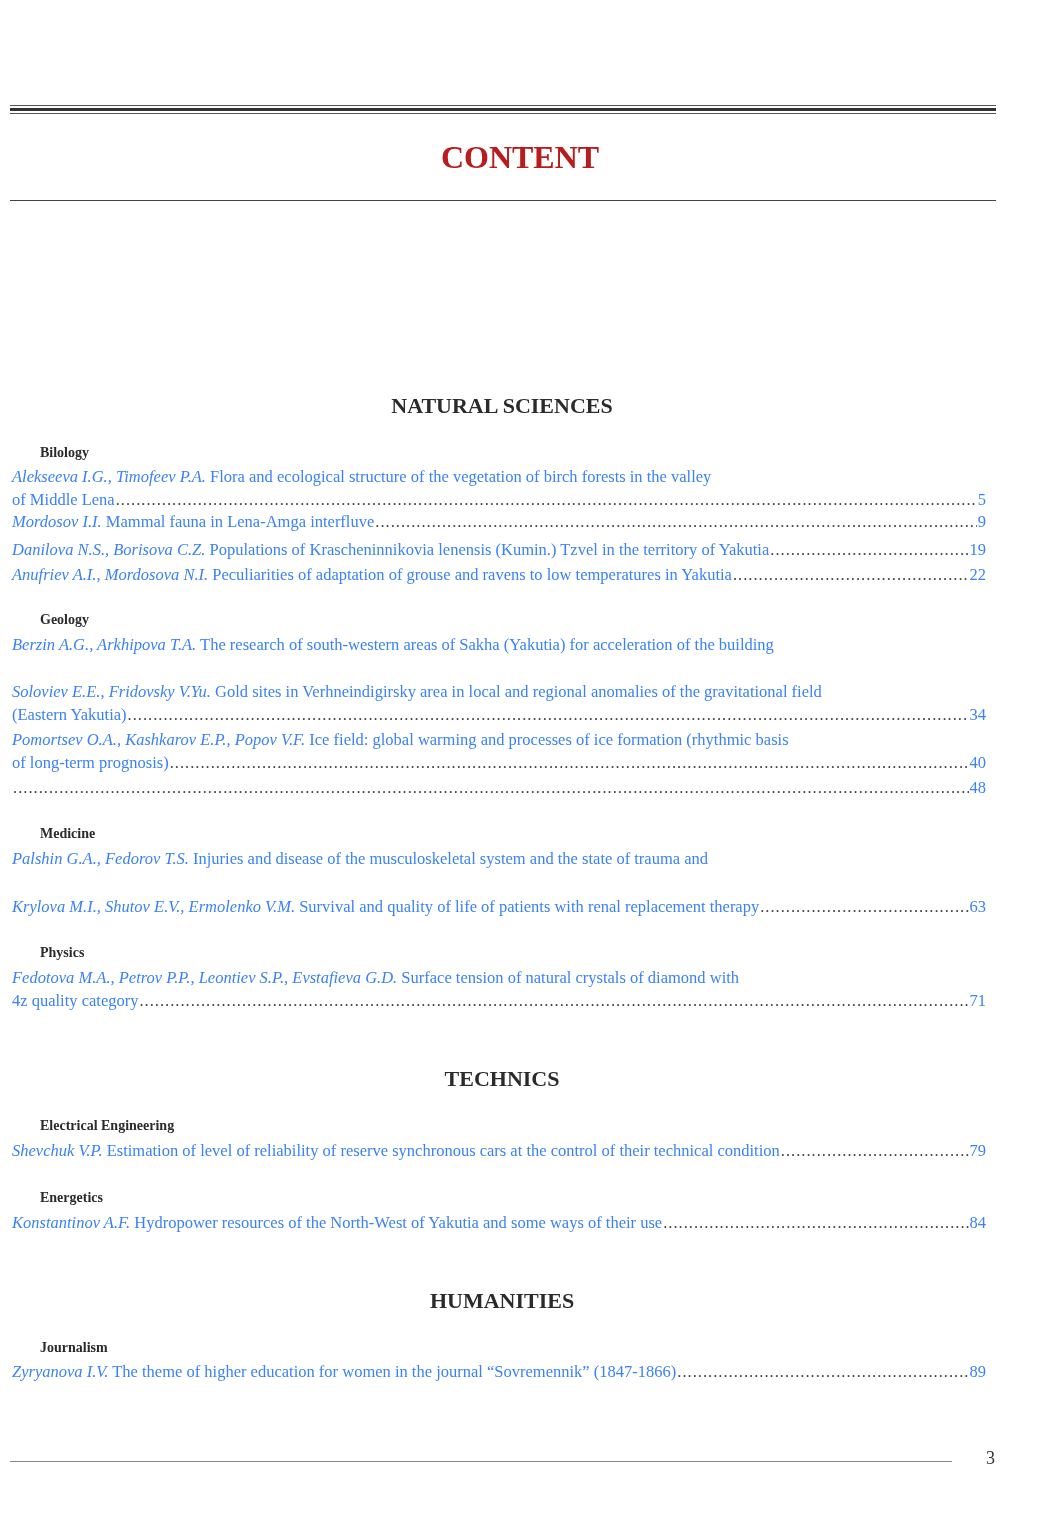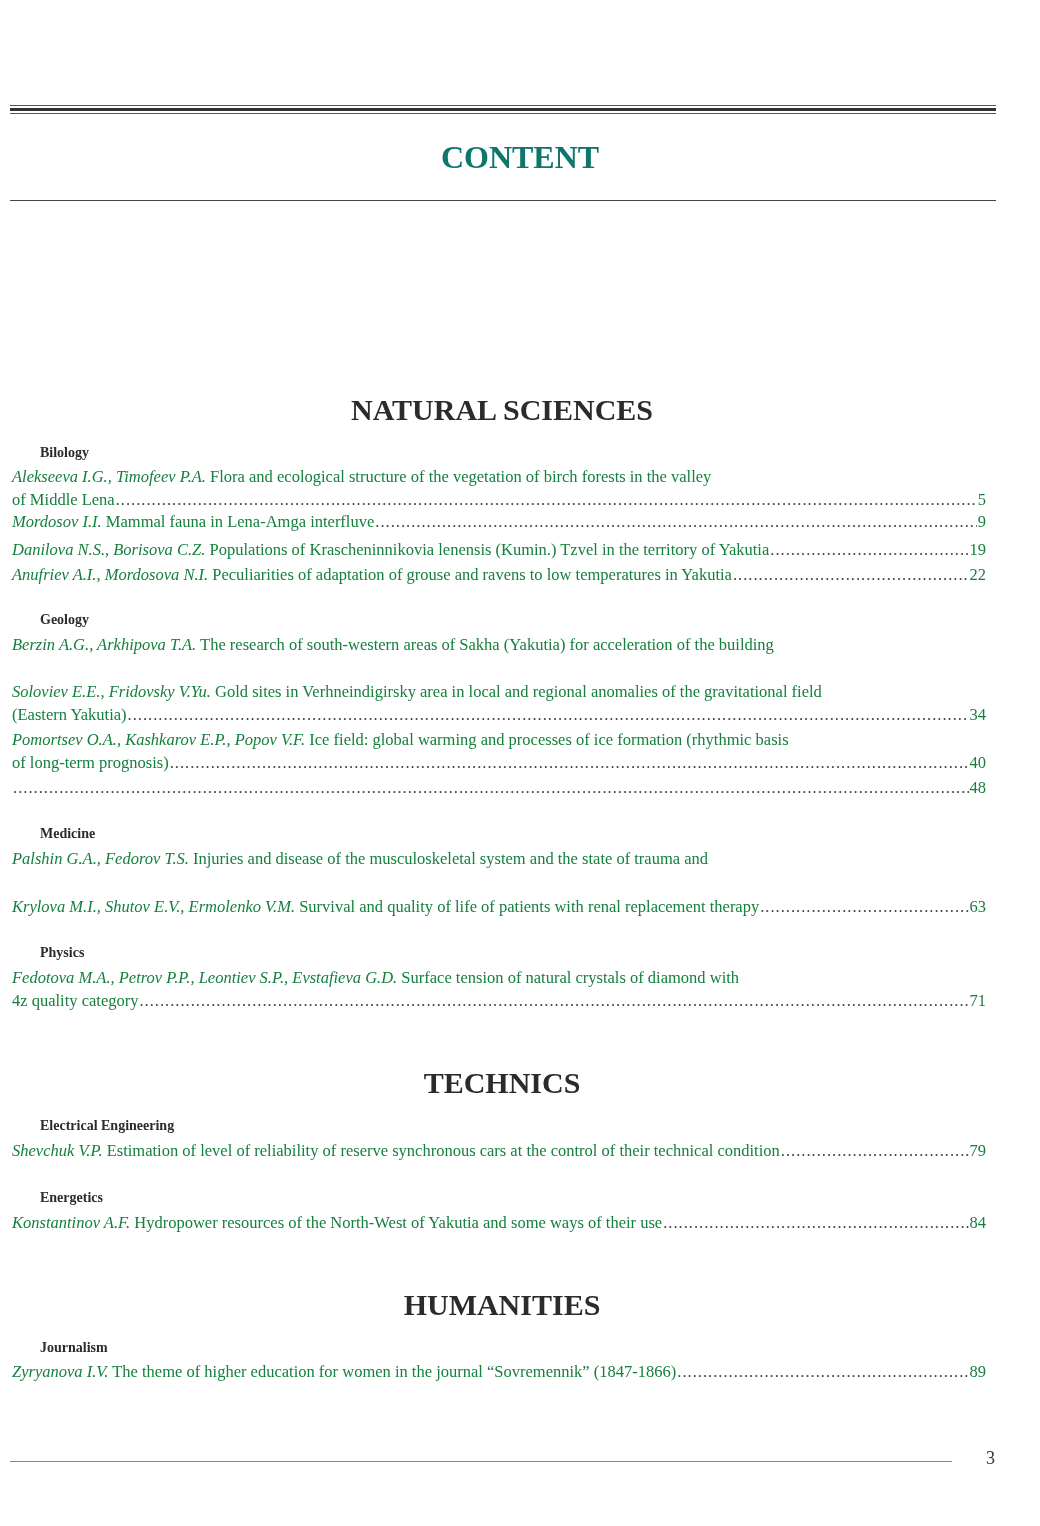--- a/index.html
+++ b/index.html
@@ -10,31 +10,31 @@
   }
   .rule-top { position: absolute; left: 10px; right: 44px; top: 105px; height: 10px; }
   .rule-top .l1 { position: absolute; left: 0; right: 0; top: 0; height: 1px; background: #555; }
   .rule-top .l2 { position: absolute; left: 0; right: 0; top: 3px; height: 3px; background: #333; }
   .rule-top .l3 { position: absolute; left: 0; right: 0; top: 8px; height: 1px; background: #555; }
   .rule-title { position: absolute; left: 10px; right: 44px; top: 200px; height: 1px; background: #444; }
   .rule-bottom { position: absolute; left: 10px; right: 88px; top: 1461px; height: 1px; background: #888; }
 
   .page-title {
     position: absolute; left: 0; right: 0; top: 139px; text-align: center;
-    font-size: 32px; font-weight: bold; letter-spacing: 0px; color: #0f766e;
+    font-size: 32px; font-weight: bold; letter-spacing: 0px; color: #b91c1c;
   }
   .section-title {
     position: absolute; left: 0; right: 36px; text-align: center;
-    font-size: 30px; font-weight: bold; color: #2b2b2b;
+    font-size: 22px; font-weight: bold; color: #2b2b2b;
   }
   .subsection {
     position: absolute; left: 40px; font-size: 14px; font-weight: bold; color: #2b2b2b;
   }
   .entry {
-    position: absolute; left: 12px; width: 974px; font-size: 16.5px; line-height: 22.5px; color: #15803d;
+    position: absolute; left: 12px; width: 974px; font-size: 16.5px; line-height: 22.5px; color: #3b82f6;
   }
   .entry .line1 { white-space: nowrap; }
   .entry .lead { display: flex; align-items: center; white-space: nowrap; }
   .entry .lead .txt { flex: 0 0 auto; }
   .entry .lead .dots {
     flex: 1 1 auto; overflow: hidden; white-space: nowrap; color: #444;
     margin: 0 1px; letter-spacing: 1px;
   }
   .entry .lead .dots::before {
     content: "........................................................................................................................................................................................................................................................";

